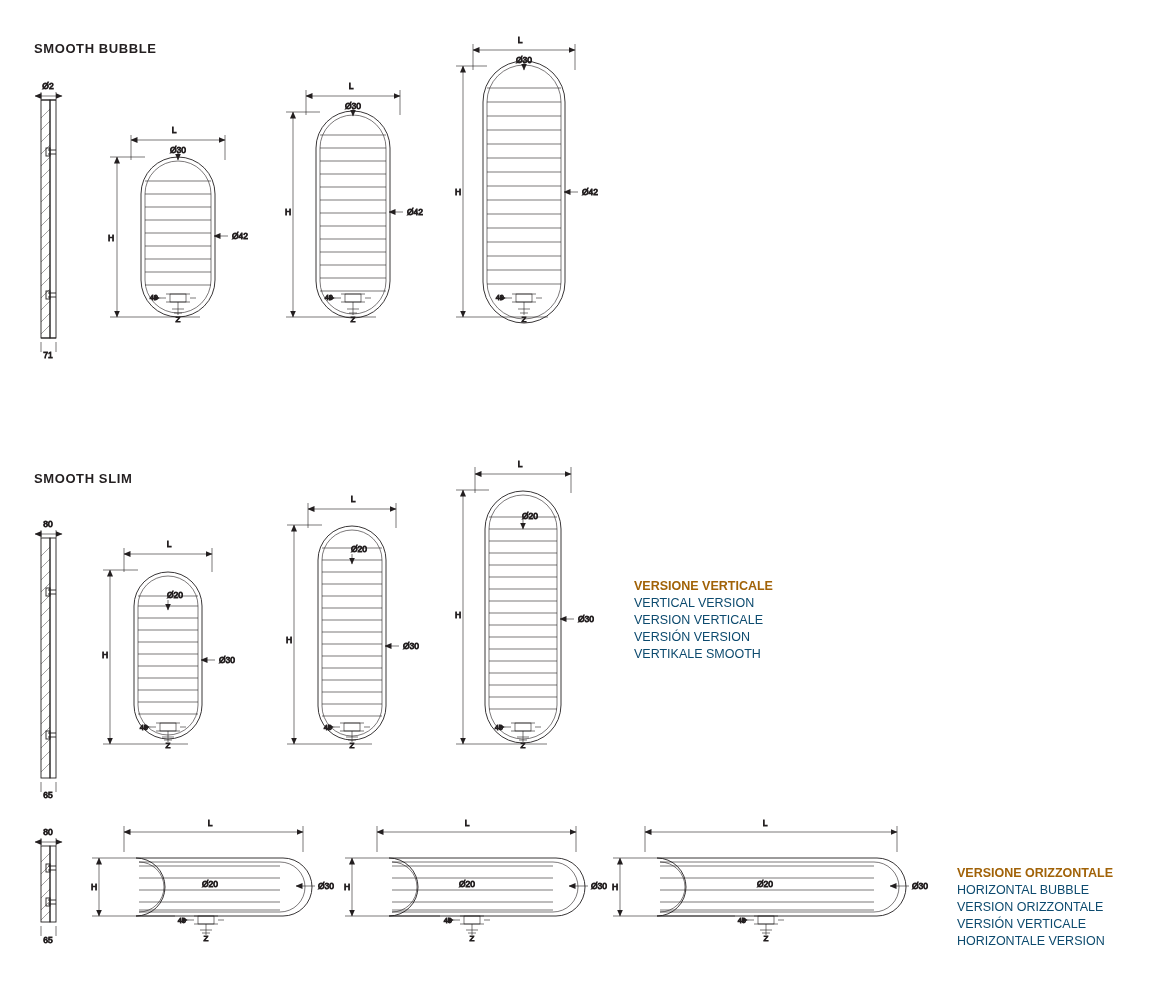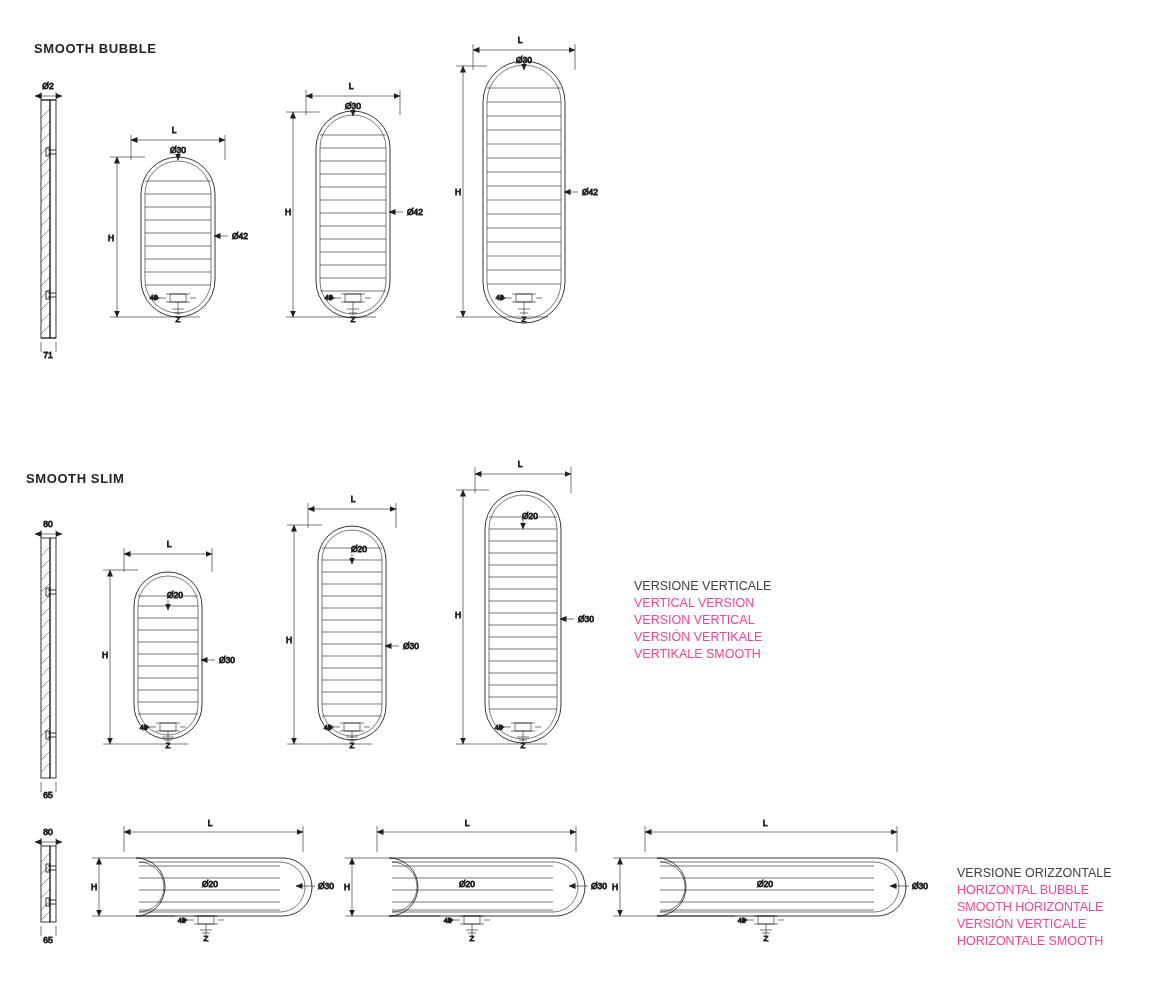--- a/index.html
+++ b/index.html
@@ -23,30 +23,30 @@
   }
   .section-title {
     position: absolute;
     font-size: 13px;
     font-weight: bold;
     letter-spacing: 0.6px;
     color: #231f20;
     white-space: nowrap;
   }
   #title-bubble { left: 34px; top: 41px; }
-  #title-slim { left: 26px; top: 471px; }
+  #title-slim { left: 34px; top: 471px; }
 
   .legend {
     position: absolute;
     font-size: 12.5px;
     line-height: 17px;
     white-space: nowrap;
   }
-  .legend .l0 { font-weight: normal; color: #404040; text-align: center; }
-  .legend .ln { color: #ec4899; }
+  .legend .l0 { font-weight: bold; color: #a16207; text-align: center; }
+  .legend .ln { color: #0c4a6e; }
   #legend-vertical { left: 634px; top: 578px; }
   #legend-horizontal { left: 957px; top: 865px; }
 
   svg.draw {
     position: absolute;
     left: 0; top: 0;
     width: 1149px;
     height: 986px;
   }
   svg text {
@@ -58,31 +58,31 @@
 <body>
 
 <div class="page">
 
   <div class="section-title" id="title-bubble">SMOOTH BUBBLE</div>
   <div class="section-title" id="title-slim">SMOOTH SLIM</div>
 
   <div class="legend" id="legend-vertical">
     <div class="l0">VERSIONE VERTICALE</div>
     <div class="ln">VERTICAL VERSION</div>
-    <div class="ln">VERSION VERTICAL</div>
-    <div class="ln">VERSIÓN VERTIKALE</div>
+    <div class="ln">VERSION VERTICALE</div>
+    <div class="ln">VERSIÓN VERSION</div>
     <div class="ln">VERTIKALE SMOOTH</div>
   </div>
 
   <div class="legend" id="legend-horizontal">
     <div class="l0">VERSIONE ORIZZONTALE</div>
     <div class="ln">HORIZONTAL BUBBLE</div>
-    <div class="ln">SMOOTH HORIZONTALE</div>
+    <div class="ln">VERSION ORIZZONTALE</div>
     <div class="ln">VERSIÓN VERTICALE</div>
-    <div class="ln">HORIZONTALE SMOOTH</div>
+    <div class="ln">HORIZONTALE VERSION</div>
   </div>
 
   <svg class="draw" viewBox="0 0 1149 986">
     <defs>
       <marker id="ar" markerWidth="7" markerHeight="6" refX="6.5" refY="3" orient="auto" markerUnits="userSpaceOnUse">
         <path d="M0,0 L7,3 L0,6 z" fill="#231f20"></path>
       </marker>
       <marker id="arR" markerWidth="7" markerHeight="6" refX="0.5" refY="3" orient="auto" markerUnits="userSpaceOnUse">
         <path d="M7,0 L0,3 L7,6 z" fill="#231f20"></path>
       </marker>

